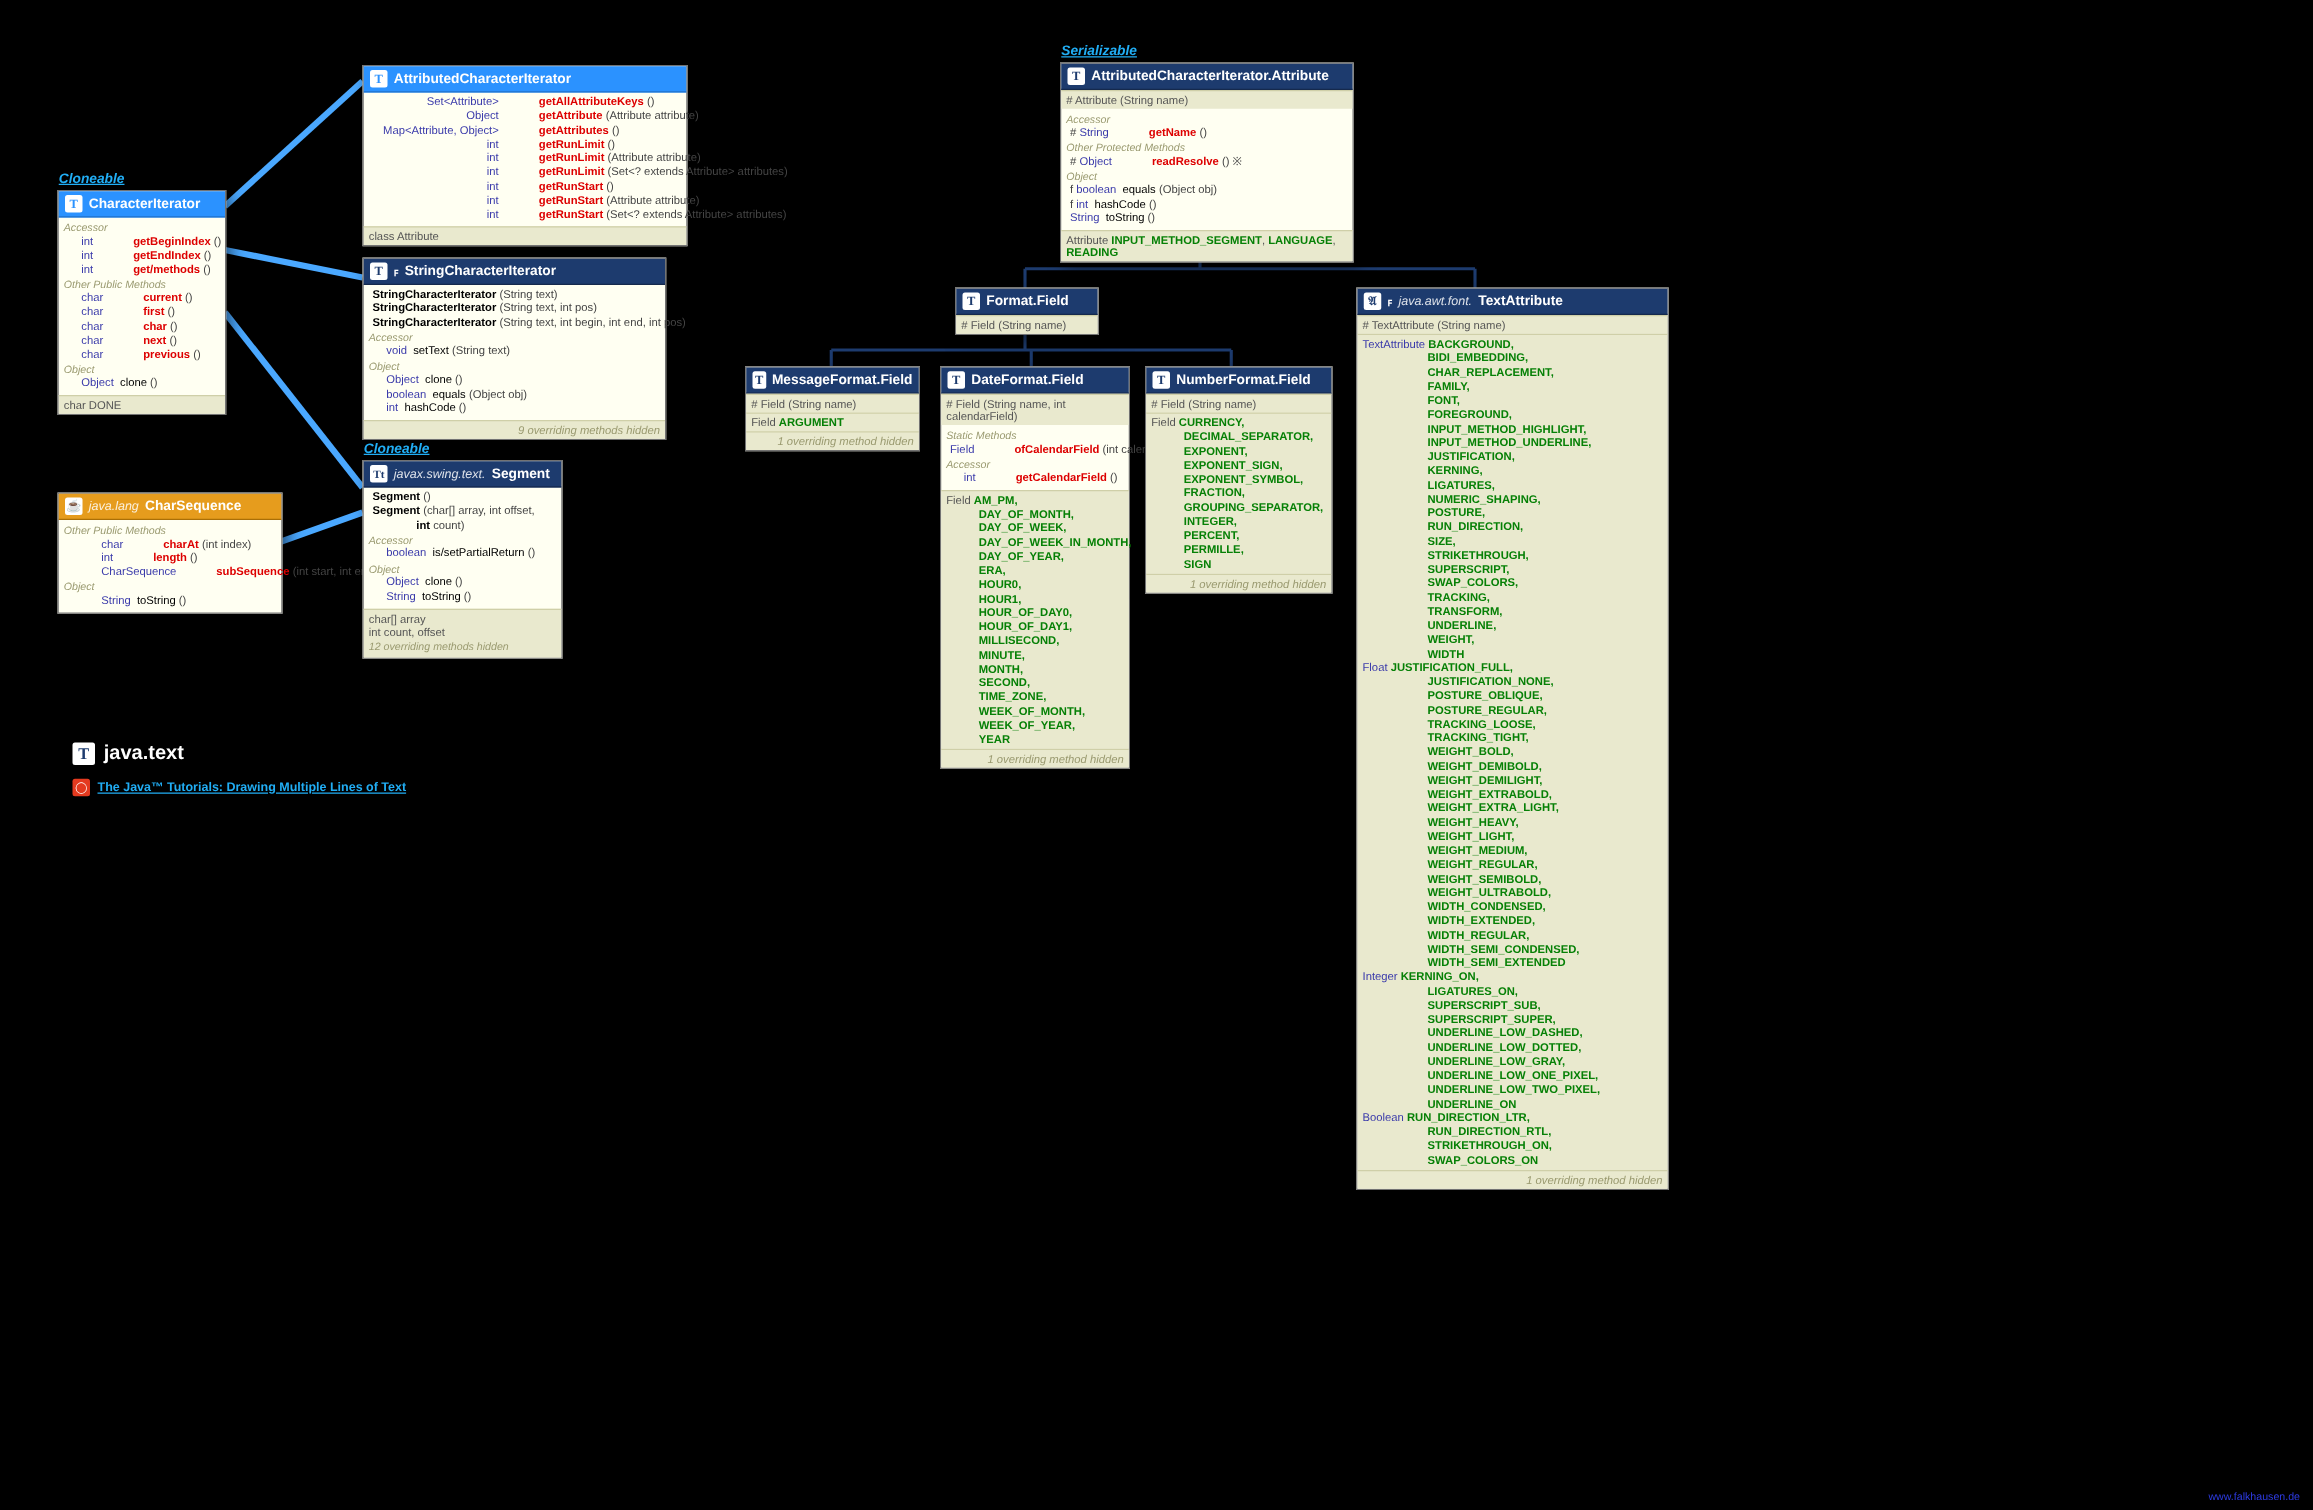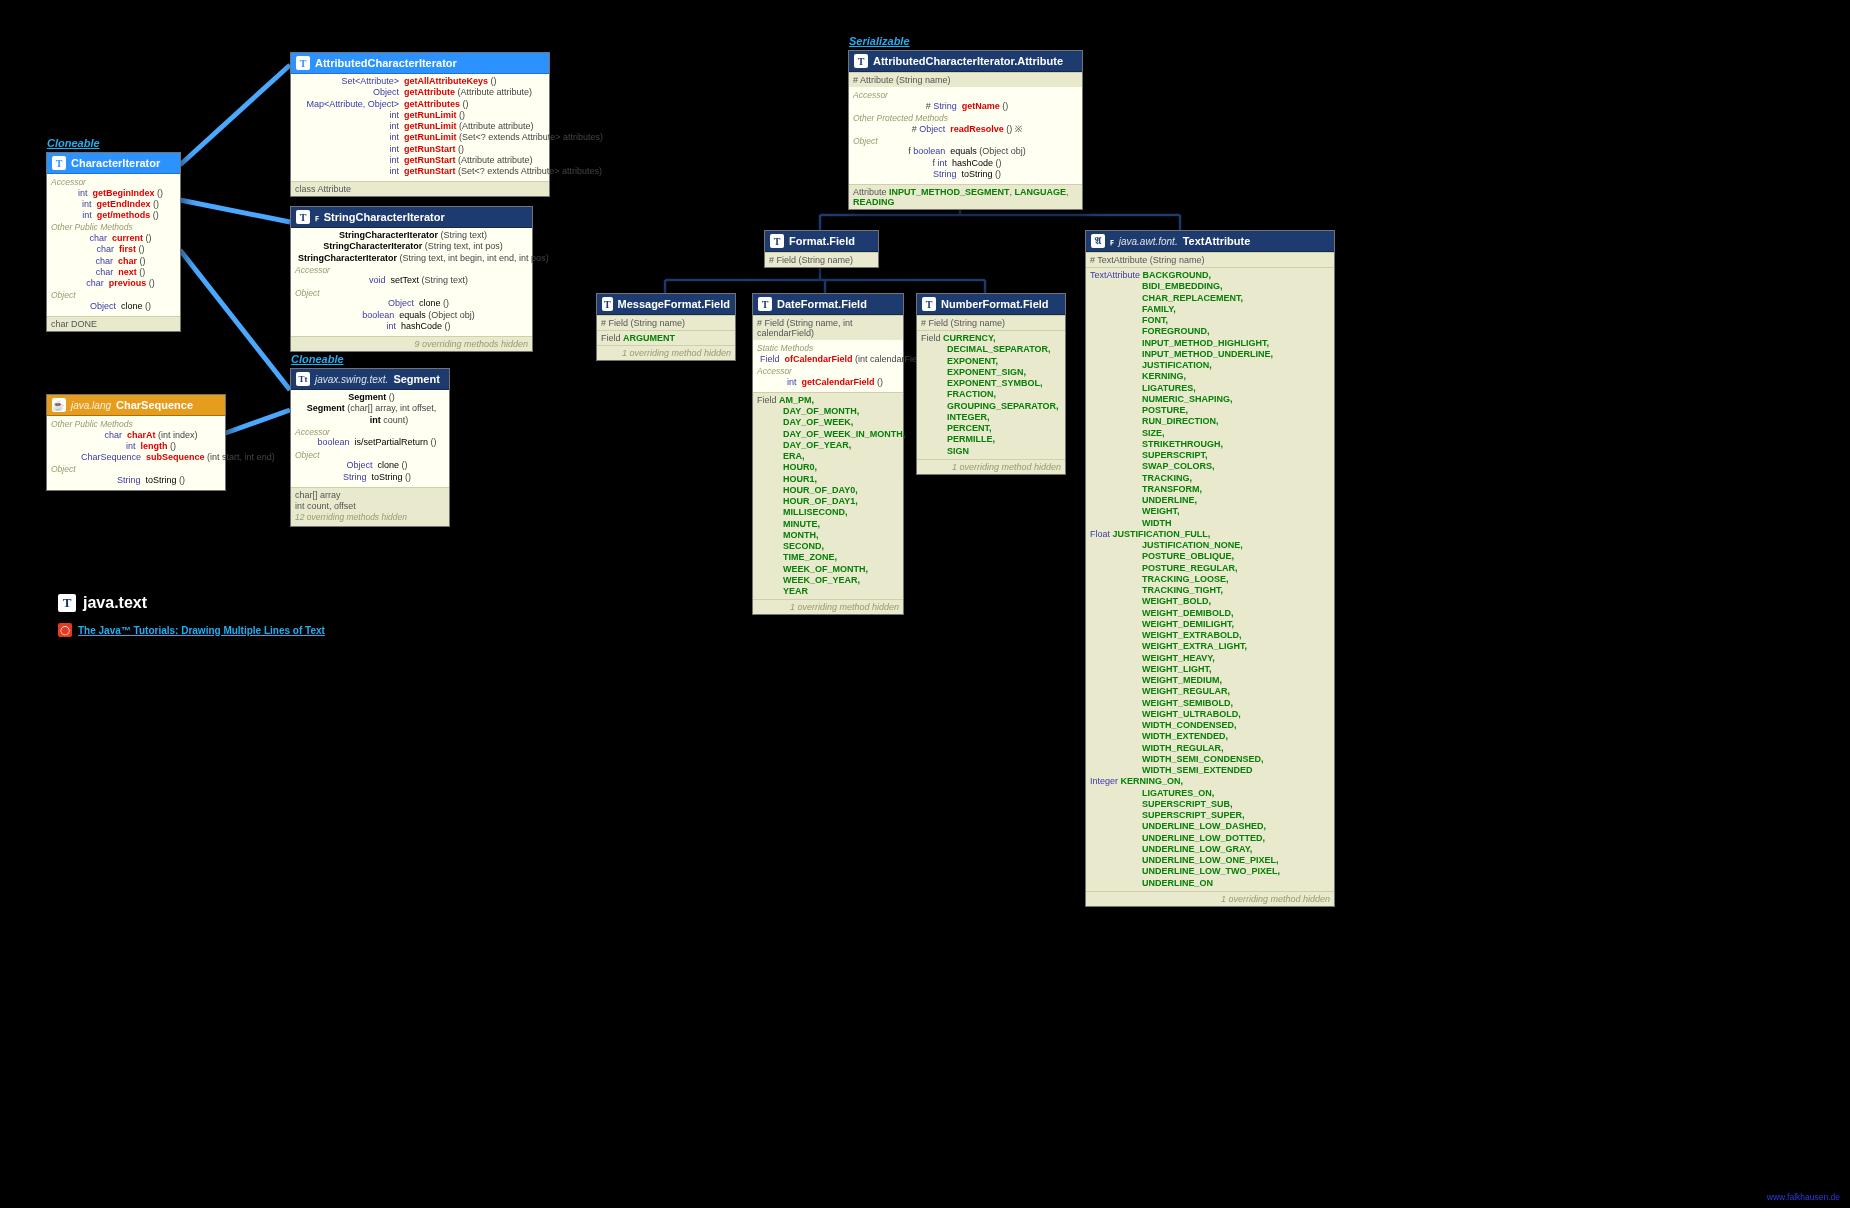--- a/index.html
+++ b/index.html
@@ -12,23 +12,23 @@
   .title.darkblue { background:#1d3b6e; border-bottom:1px solid #15294d; }
   .title.orange { background:#e69c1d; border-bottom:1px solid #aa6f07; }
   .pkg { font-weight:normal; font-style:italic; opacity:.85; font-size:10px;}
   .ico { width:14px; height:14px; background:#fff; color:#1d3b6e; display:inline-flex; align-items:center; justify-content:center; font:bold 10px Georgia,serif; border-radius:2px;}
   .ico.blue { color:#2b92ff;}
   .ico.orange { color:#e69c1d;}
   .ico.alt { font-family:"Old English Text MT",serif; }
   .ico.sm{ font-size:9px;}
   .body { padding:2px 4px 4px 4px; line-height:1.25; }
   .sec { font-style:italic; color:#9a9a70; font-size:8.5px; margin-top:1px;}
-  .row { white-space:nowrap;text-align:center; }
+  .row { white-space:nowrap; }
   .kw { color:#3a3aaa;}      
-  .mred { color:#d00; font-weight:bold;}   
+  .mred { color:#d00; font-weight:bold;margin-left:27px;}   
   .m { color:#000; }         
   .gn { color:#068006; font-weight:bold;}  
   .indent1{padding-left:30px;}
   .indent1b{padding-left:14px;}
   .indent0{padding-left:3px;}
   .param{ color:#444;}
   .hidden { color:#9a9a70; font-style:italic; font-size:8.5px;text-align:right;}
   .footer { background:#e9e9ce; border-top:1px solid #cfcfa8; padding:2px 4px; font-size:9px;}
   .footer .lbl{ color:#555;}
   .stereo { position:absolute; color:#21aef5; font-style:italic; font-weight:bold; font-size:11px; left:0; top:-16px; text-decoration:underline; }
@@ -233,20 +233,21 @@
       <span class="ico alt">𝔄</span>
       <span style="font-size:9px;">ꜰ</span>
       <span class="pkg">java.awt.font.</span>
       <span>TextAttribute</span>
     </div>
   <div class="footer"><span class="lbl"># TextAttribute (String name)</span></div>
   <div class="footer" id="ta-foot" style="line-height:1.25;">
       <div><span class="kw">TextAttribute</span> <span class="gn" style="display:inline;padding-left:0px;">BACKGROUND,</span><span class="gn" style="display:block;padding-left:52px;">BIDI_EMBEDDING,</span><span class="gn" style="display:block;padding-left:52px;">CHAR_REPLACEMENT,</span><span class="gn" style="display:block;padding-left:52px;">FAMILY,</span><span class="gn" style="display:block;padding-left:52px;">FONT,</span><span class="gn" style="display:block;padding-left:52px;">FOREGROUND,</span><span class="gn" style="display:block;padding-left:52px;">INPUT_METHOD_HIGHLIGHT,</span><span class="gn" style="display:block;padding-left:52px;">INPUT_METHOD_UNDERLINE,</span><span class="gn" style="display:block;padding-left:52px;">JUSTIFICATION,</span><span class="gn" style="display:block;padding-left:52px;">KERNING,</span><span class="gn" style="display:block;padding-left:52px;">LIGATURES,</span><span class="gn" style="display:block;padding-left:52px;">NUMERIC_SHAPING,</span><span class="gn" style="display:block;padding-left:52px;">POSTURE,</span><span class="gn" style="display:block;padding-left:52px;">RUN_DIRECTION,</span><span class="gn" style="display:block;padding-left:52px;">SIZE,</span><span class="gn" style="display:block;padding-left:52px;">STRIKETHROUGH,</span><span class="gn" style="display:block;padding-left:52px;">SUPERSCRIPT,</span><span class="gn" style="display:block;padding-left:52px;">SWAP_COLORS,</span><span class="gn" style="display:block;padding-left:52px;">TRACKING,</span><span class="gn" style="display:block;padding-left:52px;">TRANSFORM,</span><span class="gn" style="display:block;padding-left:52px;">UNDERLINE,</span><span class="gn" style="display:block;padding-left:52px;">WEIGHT,</span><span class="gn" style="display:block;padding-left:52px;">WIDTH</span></div>
       <div><span class="kw">Float</span> <span class="gn" style="display:inline;padding-left:0px;">JUSTIFICATION_FULL,</span><span class="gn" style="display:block;padding-left:52px;">JUSTIFICATION_NONE,</span><span class="gn" style="display:block;padding-left:52px;">POSTURE_OBLIQUE,</span><span class="gn" style="display:block;padding-left:52px;">POSTURE_REGULAR,</span><span class="gn" style="display:block;padding-left:52px;">TRACKING_LOOSE,</span><span class="gn" style="display:block;padding-left:52px;">TRACKING_TIGHT,</span><span class="gn" style="display:block;padding-left:52px;">WEIGHT_BOLD,</span><span class="gn" style="display:block;padding-left:52px;">WEIGHT_DEMIBOLD,</span><span class="gn" style="display:block;padding-left:52px;">WEIGHT_DEMILIGHT,</span><span class="gn" style="display:block;padding-left:52px;">WEIGHT_EXTRABOLD,</span><span class="gn" style="display:block;padding-left:52px;">WEIGHT_EXTRA_LIGHT,</span><span class="gn" style="display:block;padding-left:52px;">WEIGHT_HEAVY,</span><span class="gn" style="display:block;padding-left:52px;">WEIGHT_LIGHT,</span><span class="gn" style="display:block;padding-left:52px;">WEIGHT_MEDIUM,</span><span class="gn" style="display:block;padding-left:52px;">WEIGHT_REGULAR,</span><span class="gn" style="display:block;padding-left:52px;">WEIGHT_SEMIBOLD,</span><span class="gn" style="display:block;padding-left:52px;">WEIGHT_ULTRABOLD,</span><span class="gn" style="display:block;padding-left:52px;">WIDTH_CONDENSED,</span><span class="gn" style="display:block;padding-left:52px;">WIDTH_EXTENDED,</span><span class="gn" style="display:block;padding-left:52px;">WIDTH_REGULAR,</span><span class="gn" style="display:block;padding-left:52px;">WIDTH_SEMI_CONDENSED,</span><span class="gn" style="display:block;padding-left:52px;">WIDTH_SEMI_EXTENDED</span></div>
       <div><span class="kw">Integer</span> <span class="gn" style="display:inline;padding-left:0px;">KERNING_ON,</span><span class="gn" style="display:block;padding-left:52px;">LIGATURES_ON,</span><span class="gn" style="display:block;padding-left:52px;">SUPERSCRIPT_SUB,</span><span class="gn" style="display:block;padding-left:52px;">SUPERSCRIPT_SUPER,</span><span class="gn" style="display:block;padding-left:52px;">UNDERLINE_LOW_DASHED,</span><span class="gn" style="display:block;padding-left:52px;">UNDERLINE_LOW_DOTTED,</span><span class="gn" style="display:block;padding-left:52px;">UNDERLINE_LOW_GRAY,</span><span class="gn" style="display:block;padding-left:52px;">UNDERLINE_LOW_ONE_PIXEL,</span><span class="gn" style="display:block;padding-left:52px;">UNDERLINE_LOW_TWO_PIXEL,</span><span class="gn" style="display:block;padding-left:52px;">UNDERLINE_ON</span></div>
+      <div><span class="kw">Boolean</span> <span class="gn" style="display:inline;padding-left:0px;">RUN_DIRECTION_LTR,</span><span class="gn" style="display:block;padding-left:52px;">RUN_DIRECTION_RTL,</span><span class="gn" style="display:block;padding-left:52px;">STRIKETHROUGH_ON,</span><span class="gn" style="display:block;padding-left:52px;">SWAP_COLORS_ON</span></div>
     </div>
   <div class="footer hidden">1 overriding method hidden</div>
 </div>
 
 <div class="pkgTitle" style="left:58px; top:594px;">
   <span class="ico" style="width:18px;height:18px;font-size:13px;">T</span>
   <span>java.text</span>
 </div>
 <div class="tutLink" style="left:58px; top:623px;">
   <span class="cup">◯</span>

